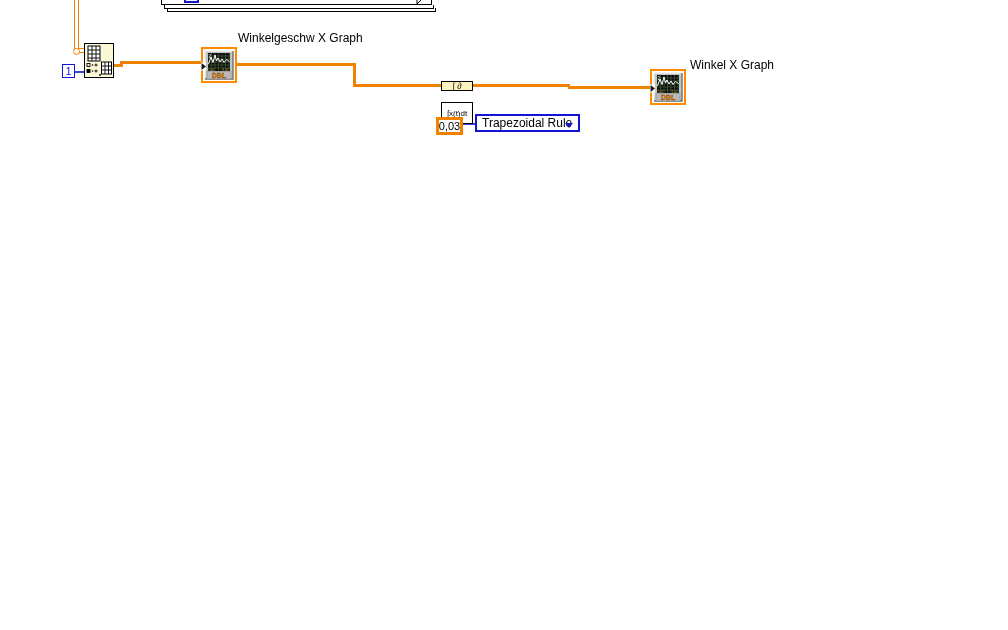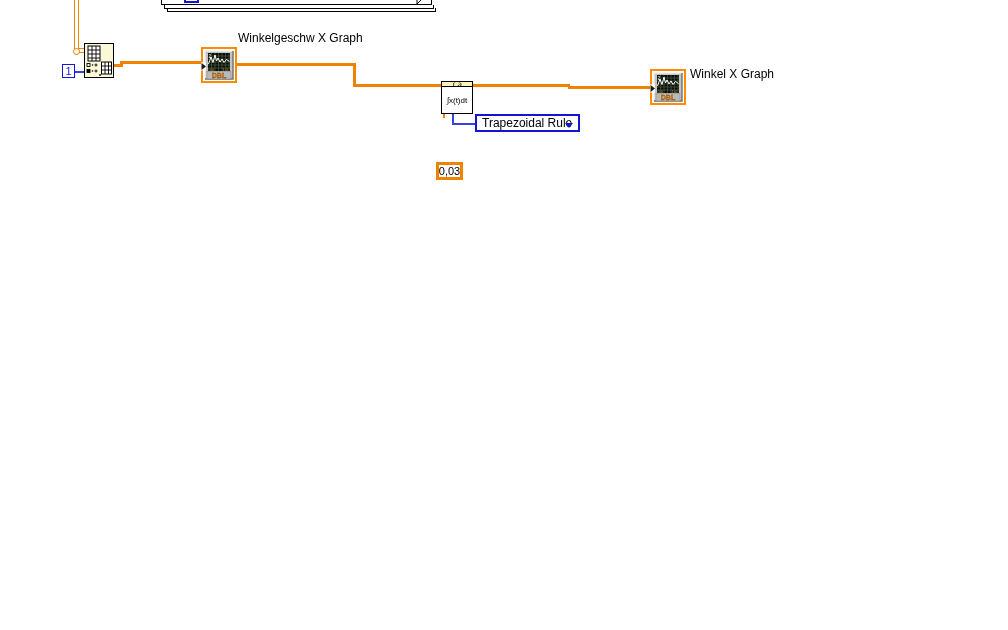--- a/index.html
+++ b/index.html
@@ -138,34 +138,34 @@
     <text x="18" y="31" text-anchor="middle" font-size="7" font-weight="bold" fill="#FF8C00" stroke="#5a3200" stroke-width="0.3">DBL</text>
     <g>
       <rect x="0" y="15.5" width="5" height="8" fill="#fff"></rect>
       <polygon points="0.5,16 0.5,23 5,19.5" fill="#1a1a1a"></polygon>
     </g>
   </svg>
 
   <div class="int-header" style="left:441px;top:81px;width:32px;height:10px;">
     <span>∫ ∂</span>
   </div>
-  <div class="int-body" style="left:441px;top:86px;width:32px;height:28px;">
+  <div class="int-body" style="left:441px;top:102px;width:32px;height:22px;">
     <span>∫x(t)dt</span>
   </div>
 
-  <div class="const-dbl" style="left:436px;top:117px;width:27px;height:18px;margin-top:45px;">
+  <div class="const-dbl" style="left:436px;top:117px;width:27px;height:18px;">
     <span>0,03</span>
   </div>
 
   <div class="ring" style="left:475px;top:114px;width:105px;height:18px;">
     <span>Trapezoidal Rule</span>
     <span class="ring-arrow"></span>
   </div>
 
-  <div class="objlabel" style="left:652px;top:67px;">Winkel X Graph</div>
+  <div class="objlabel" style="left:652px;top:58px;">Winkel X Graph</div>
   <svg class="abs" style="left:650px;top:69px;" width="36" height="36" viewBox="0 0 36 36">
     <rect x="0" y="0" width="36" height="36" fill="#fff"></rect>
     <rect x="1" y="1" width="34" height="34" fill="none" stroke="#FF8C00" stroke-width="2"></rect>
     <rect x="4" y="4" width="28" height="28" fill="#C4C4C4"></rect>
     <path d="M4,32 L4,4 L32,4" fill="none" stroke="#EFEFEF" stroke-width="1.4"></path>
     <path d="M32,4 L32,32 L4,32" fill="none" stroke="#6E6E6E" stroke-width="1.4"></path>
     <g>
       <rect x="7" y="6" width="22" height="18" fill="#0C0C0C"></rect>
       <g stroke="#46623C" stroke-width="0.7">
         <line x1="10.5" y1="6" x2="10.5" y2="24"></line>

